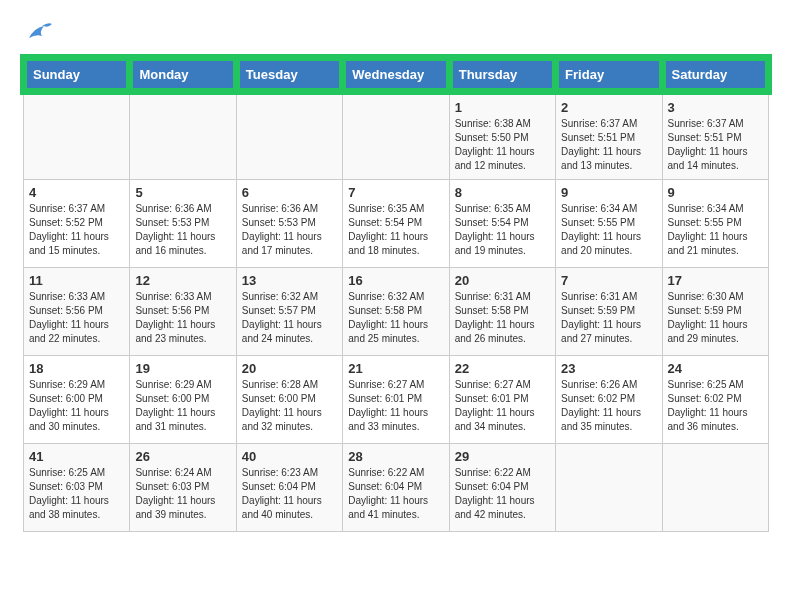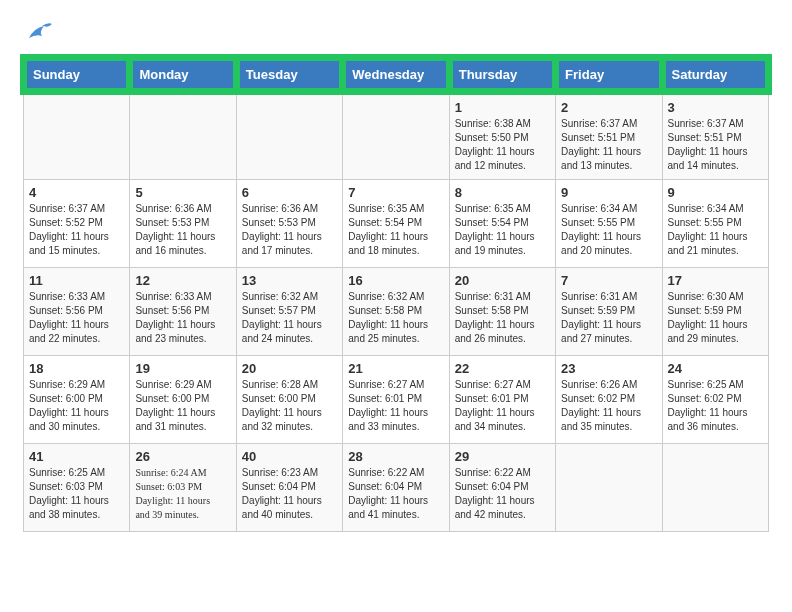--- a/index.html
+++ b/index.html
@@ -308,21 +308,21 @@
       <tr>
         <td>
           <span class="day-num">41</span>
           <div class="cell-info" style="white-space: pre-line;">Sunrise: 6:25 AM
 Sunset: 6:03 PM
 Daylight: 11 hours
 and 38 minutes.</div>
         </td>
         <td>
           <span class="day-num">26</span>
-          <div class="cell-info" style="white-space: pre-line; font-family: Liberation Serif, serif;">Sunrise: 6:24 AM
+          <div class="cell-info" style="white-space: pre-line;">Sunrise: 6:24 AM
 Sunset: 6:03 PM
 Daylight: 11 hours
 and 39 minutes.</div>
         </td>
         <td>
           <span class="day-num">40</span>
           <div class="cell-info" style="white-space: pre-line;">Sunrise: 6:23 AM
 Sunset: 6:04 PM
 Daylight: 11 hours
 and 40 minutes.</div>

